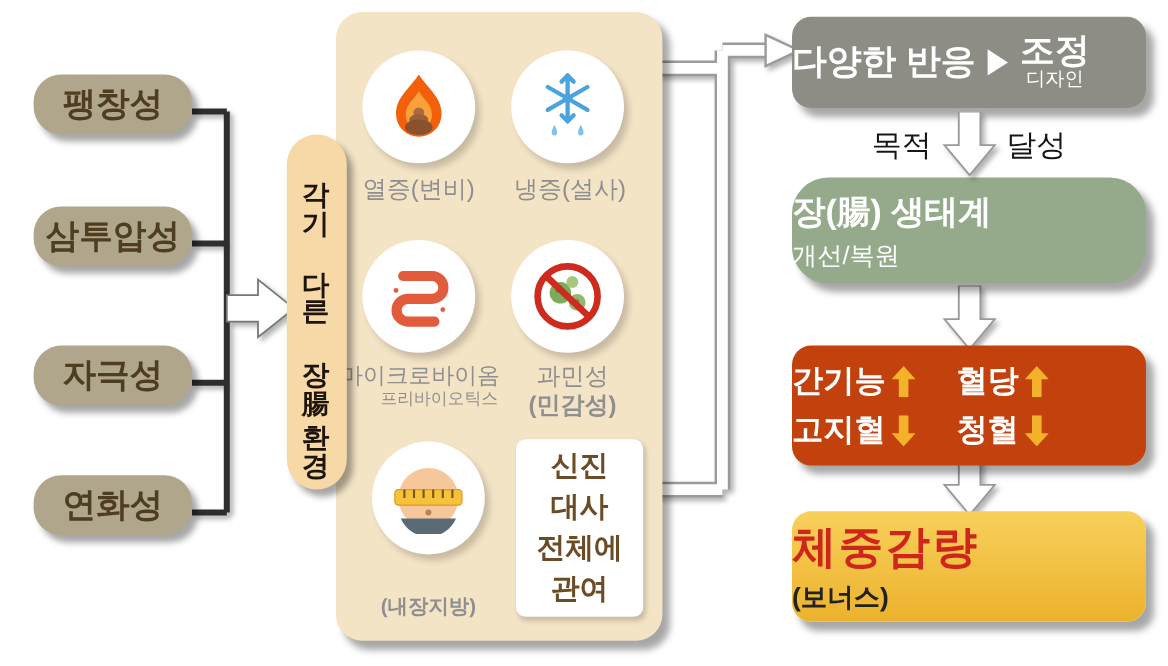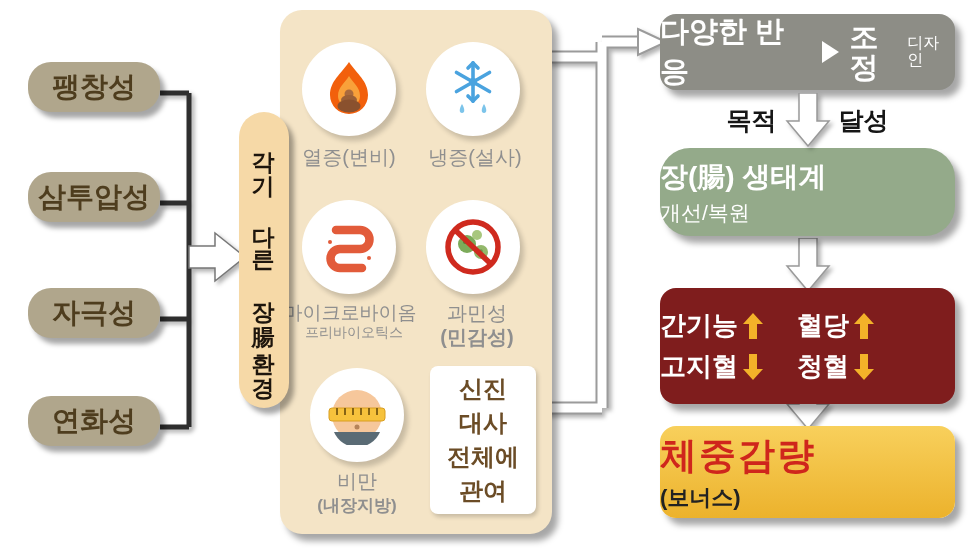--- a/index.html
+++ b/index.html
@@ -24,49 +24,49 @@
   .panel{position:absolute;left:280px;top:10px;width:272px;height:524px;border-radius:22px;
     background:#f4e4c6;box-shadow:6px 7px 6px rgba(0,0,0,.35);z-index:3;}
   .icon-circle{position:absolute;width:94px;height:94px;border-radius:50%;background:#fff;
     box-shadow:4px 5px 5px rgba(0,0,0,.18);display:flex;align-items:center;justify-content:center;}
   .c1{left:22px;top:32px}.c2{left:146px;top:32px}.c3{left:22px;top:190px}.c4{left:146px;top:190px}.c5{left:30px;top:358px}
   .lbl{position:absolute;text-align:center;color:#8f8f8f;font-size:20px;font-weight:normal;}
   .lbl.small{font-size:14px;font-weight:normal;}
   .l1{left:2px;top:134px;width:134px}
   .l2{left:128px;top:134px;width:134px}
   .l3a{left:0px;top:290px;width:140px;font-size:19px}
-  .l3b{left:4px;top:314px;width:140px}
+  .l3b{left:16px;top:314px;width:140px}
   .l4a{left:132px;top:290px;width:130px}
   .l4b{left:132px;top:314px;width:130px;font-size:20px;font-weight:bold}
   .l5a{left:10px;top:458px;width:134px}
   .l5b{left:10px;top:484px;width:134px;font-size:17px;font-weight:bold}
   .meta-box{position:absolute;left:150px;top:356px;width:106px;height:148px;background:#fff;border-radius:8px;
     box-shadow:2px 3px 4px rgba(0,0,0,.18);display:flex;flex-direction:column;align-items:center;justify-content:center;
     color:#6b4c26;font-size:24px;font-weight:bold;line-height:1.42;}
 
   
   .connector{position:absolute;z-index:1;overflow:visible;}
   .shadowed{filter:drop-shadow(3px 3px 2px rgba(0,0,0,.3));}
 
   
   .rbox{position:absolute;left:660px;width:295px;border-radius:16px;color:#fff;
     display:flex;flex-direction:column;align-items:flex-start;justify-content:center;
     box-shadow:6px 7px 6px rgba(0,0,0,.35);z-index:3;}
   .gray-box{top:14px;height:76px;background:#8d8d86;}
   .gray-row{display:flex;align-items:center;gap:10px;font-size:29px;font-weight:bold;}
   .tri{width:0;height:0;border-left:17px solid #fff;border-top:11px solid transparent;border-bottom:11px solid transparent;}
-  .adjust-col{display:flex;flex-direction:row;align-items:center;line-height:1.05;}
+  .adjust-col{display:flex;flex-direction:column;align-items:center;line-height:1.05;}
   .adjust-col .sub{font-size:16px;font-weight:normal;}
   .goal-row{position:absolute;left:660px;top:92px;width:295px;height:56px;z-index:4;
     display:flex;align-items:center;justify-content:center;gap:8px;
-    color:#161616;font-size:25px;font-weight:bold;}
+    color:#161616;font-size:25px;font-weight:normal;}
   .green-box{top:148px;height:88px;background:#94aa8a;border-radius:30px;}
   .green-box .title{font-size:28px;font-weight:bold;}
   .green-box .sub{font-size:21px;margin-top:3px;}
-  .blue-box{top:288px;height:116px;background:#7f1d1d;gap:6px;}
+  .blue-box{top:288px;height:100px;background:#c2410c;gap:6px;}
   .effect-row{display:flex;justify-content:center;gap:34px;font-size:26px;font-weight:bold;}
   .effect-item{display:flex;align-items:center;gap:5px;}
   .gold-box{top:426px;height:92px;background:linear-gradient(#f8d05c,#ecb22c);}
   .gold-box .title{font-size:37px;font-weight:bold;color:#cf261c;letter-spacing:2px;}
   .gold-box .sub{font-size:22px;font-weight:bold;color:#222;margin-top:2px;}
   .darrow-abs{position:absolute;left:785px;z-index:2;}
 </style>
 </head>
 <body>
 
@@ -162,21 +162,20 @@
         </g>
       </svg>
     </div>
 
     <div class="lbl l1">열증(변비)</div>
     <div class="lbl l2">냉증(설사)</div>
     <div class="lbl l3a">마이크로바이옴</div>
     <div class="lbl small l3b">프리바이오틱스</div>
     <div class="lbl l4a">과민성</div>
     <div class="lbl l4b">(민감성)</div>
-    <div class="lbl l5a">비만</div>
     <div class="lbl l5b">(내장지방)</div>
 
     <div class="meta-box">
       <span>신진</span>
       <span>대사</span>
       <span>전체에</span>
       <span>관여</span>
     </div>
   </div>
 

